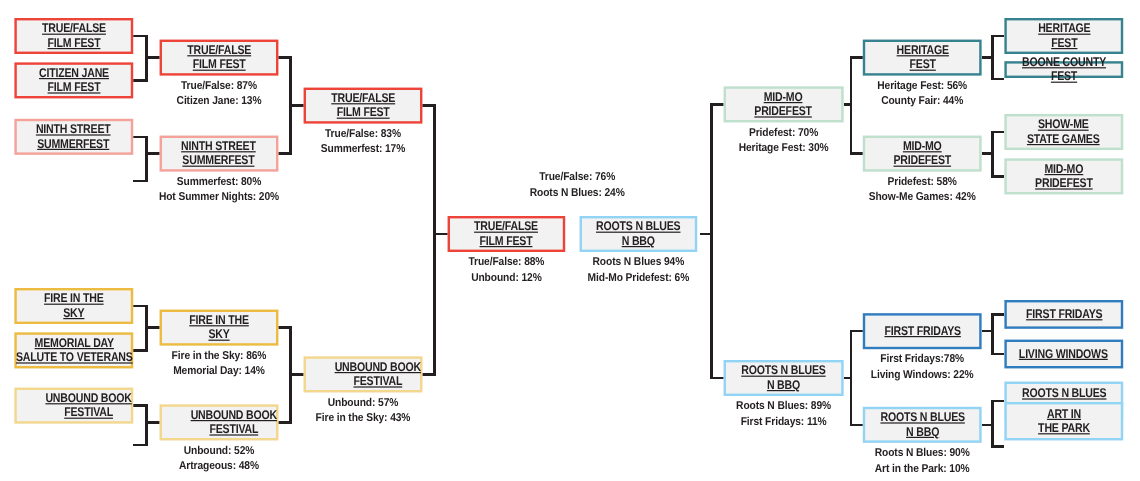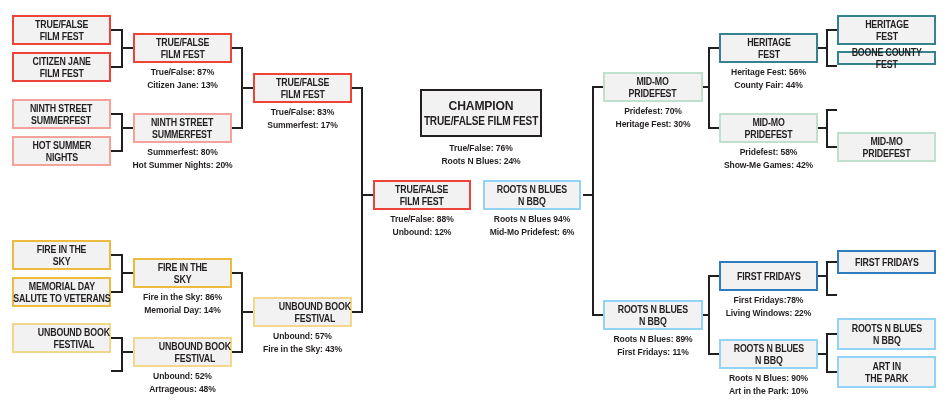--- a/index.html
+++ b/index.html
@@ -12,21 +12,21 @@
   html,body{margin:0;padding:0;background:#ffffff;}
   .stage{
     position:relative;width:950px;height:401px;background:#ffffff;overflow:hidden;
     font-family:"Liberation Sans", sans-serif;color:var(--ink);
   }
   .connectors{position:absolute;left:0;top:0;}
   .connectors path{stroke:var(--ink);stroke-width:2;fill:none;}
   .box{
     position:absolute;box-sizing:border-box;width:99px;
     background:var(--fill);border:2px solid var(--ink);
-    display:flex;align-items:center;justify-content:center;text-align:center;
+    display:flex;align-items:center;justify-content:center;text-align:center;text-decoration:underline;
   }
   .box .t{
     display:block;white-space:pre;font-weight:700;font-size:10.5px;line-height:1.18;
     letter-spacing:-0.2px;transform:scaleX(0.84);
   }
   .c-red{border-color:var(--red);} .c-redlight{border-color:var(--red_light);text-align:center;}
   .c-gold{border-color:var(--gold);align-items:center;} .c-goldlight{border-color:var(--gold_light);padding-left:24px;}
   .c-teal{border-color:var(--teal);} .c-greenlight{border-color:var(--green_light);}
   .c-blue{border-color:var(--blue);} .c-bluelight{border-color:var(--blue_light);}
   .c-black{border-color:var(--ink);}
@@ -80,24 +80,20 @@
 FILM FEST</span>
     </div>
   <div class="box c-red" style="left:12px;top:52px;height:30px">
       <span class="t">CITIZEN JANE
 FILM FEST</span>
     </div>
   <div class="box c-redlight" style="left:12px;top:99px;height:30px">
       <span class="t">NINTH STREET
 SUMMERFEST</span>
     </div>
-  <div class="box c-redlight" style="left:12px;top:136px;height:30px">
-      <span class="t">HOT SUMMER
-NIGHTS</span>
-    </div>
 
   <div class="box c-gold" style="left:12px;top:240px;height:30px">
       <span class="t">FIRE IN THE
 SKY</span>
     </div>
   <div class="box c-gold" style="left:12px;top:277px;height:30px">
       <span class="t">MEMORIAL DAY
 SALUTE TO VETERANS</span>
     </div>
   <div class="box c-goldlight" style="left:12px;top:323px;height:30px">
@@ -106,33 +102,40 @@
     </div>
 
   <div class="box c-teal" style="left:837px;top:15px;height:30px">
       <span class="t">HERITAGE
 FEST</span>
     </div>
   <div class="box c-teal" style="left:837px;top:51px;height:14px">
       <span class="t">BOONE COUNTY
 FEST</span>
     </div>
+  <div class="box c-greenlight" style="left:837px;top:95px;height:30px">
+      <span class="t">SHOW-ME
+STATE GAMES</span>
+    </div>
   <div class="box c-greenlight" style="left:837px;top:132px;height:30px">
       <span class="t">MID-MO
 PRIDEFEST</span>
     </div>
 
   <div class="box c-blue" style="left:837px;top:250px;height:24px">
       <span class="t">FIRST FRIDAYS</span>
     </div>
+  <div class="box c-blue" style="left:837px;top:283px;height:24px">
+      <span class="t">LIVING WINDOWS</span>
+    </div>
   <div class="box c-bluelight" style="left:837px;top:318px;height:32px">
       <span class="t">ROOTS N BLUES
 N BBQ</span>
     </div>
-  <div class="box c-bluelight" style="left:837px;top:356px;height:32px">
+  <div class="box c-bluelight" style="left:837px;top:335px;height:32px">
       <span class="t">ART IN
 THE PARK</span>
     </div>
 
   <div class="box c-red" style="left:133px;top:33px;height:30px">
       <span class="t">TRUE/FALSE
 FILM FEST</span>
     </div>
   <div class="box c-redlight" style="left:133px;top:113px;height:30px">
       <span class="t">NINTH STREET
@@ -182,24 +185,20 @@
 
   <div class="box c-red" style="left:373px;top:180px;width:98px;height:30px">
       <span class="t">TRUE/FALSE
 FILM FEST</span>
     </div>
   <div class="box c-bluelight" style="left:483px;top:180px;width:98px;height:30px">
       <span class="t">ROOTS N BLUES
 N BBQ</span>
     </div>
 
-  <div class="box c-black champ" style="left:420px;top:89px;width:122px;height:48px">
-    <span class="lbl">CHAMPION</span>
-    <span class="nm">TRUE/FALSE FILM FEST</span>
-  </div>
 
   <div class="pct" style="left:117px;top:66px">True/False: 87%
 Citizen Jane: 13%</div>
   <div class="pct" style="left:117px;top:146px">Summerfest: 80%
 Hot Summer Nights: 20%</div>
   <div class="pct" style="left:117px;top:291px">Fire in the Sky: 86%
 Memorial Day: 14%</div>
   <div class="pct" style="left:117px;top:370px">Unbound: 52%
 Artrageous: 48%</div>
   <div class="pct" style="left:237px;top:106px">True/False: 83%

